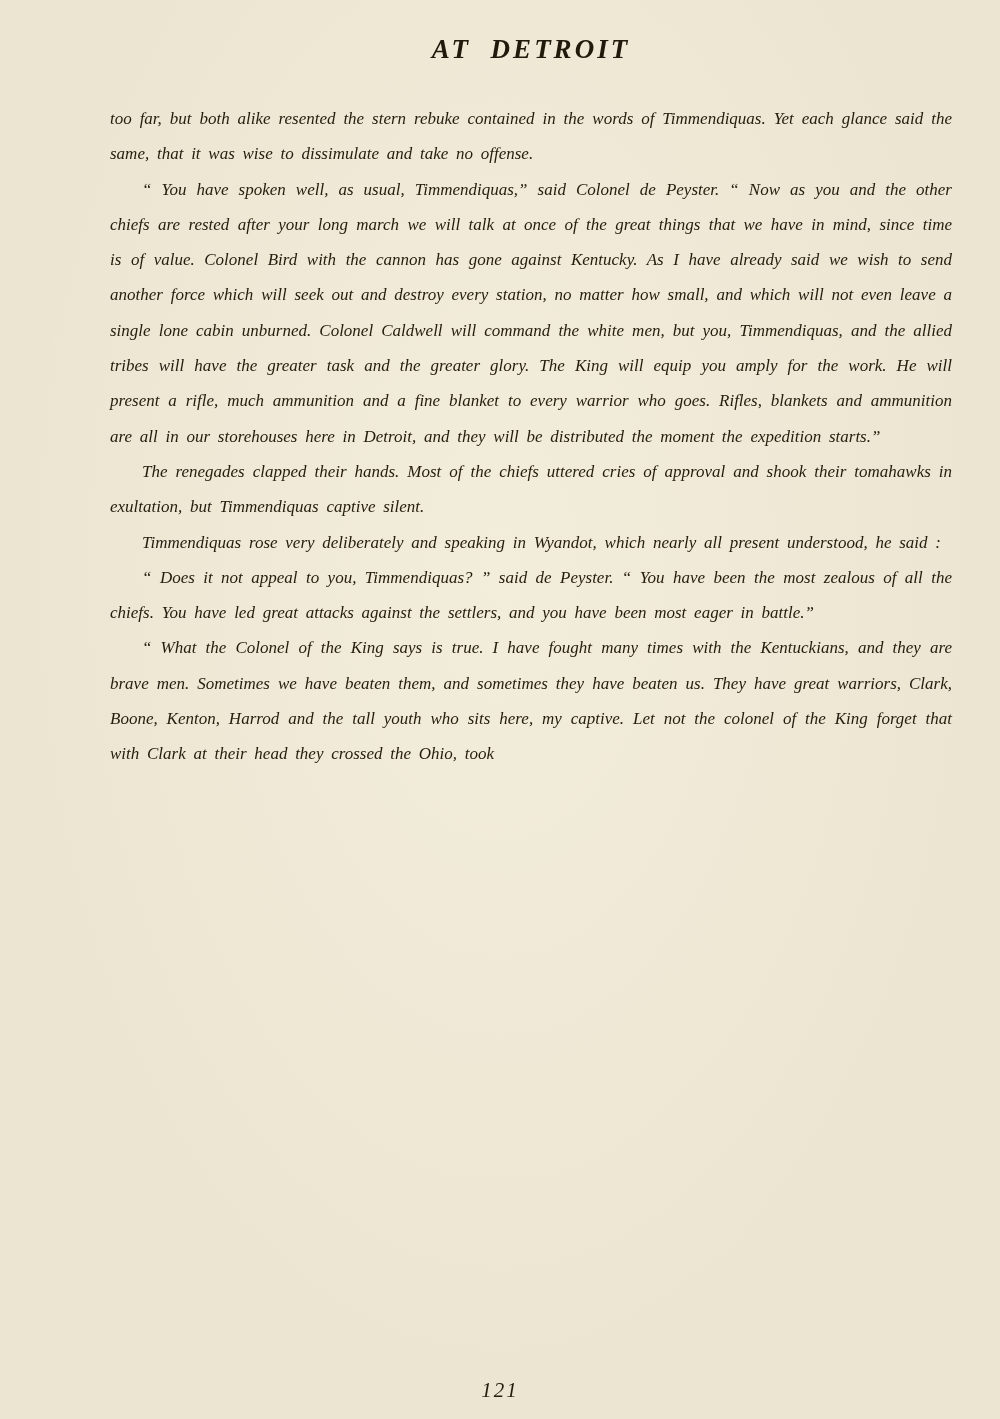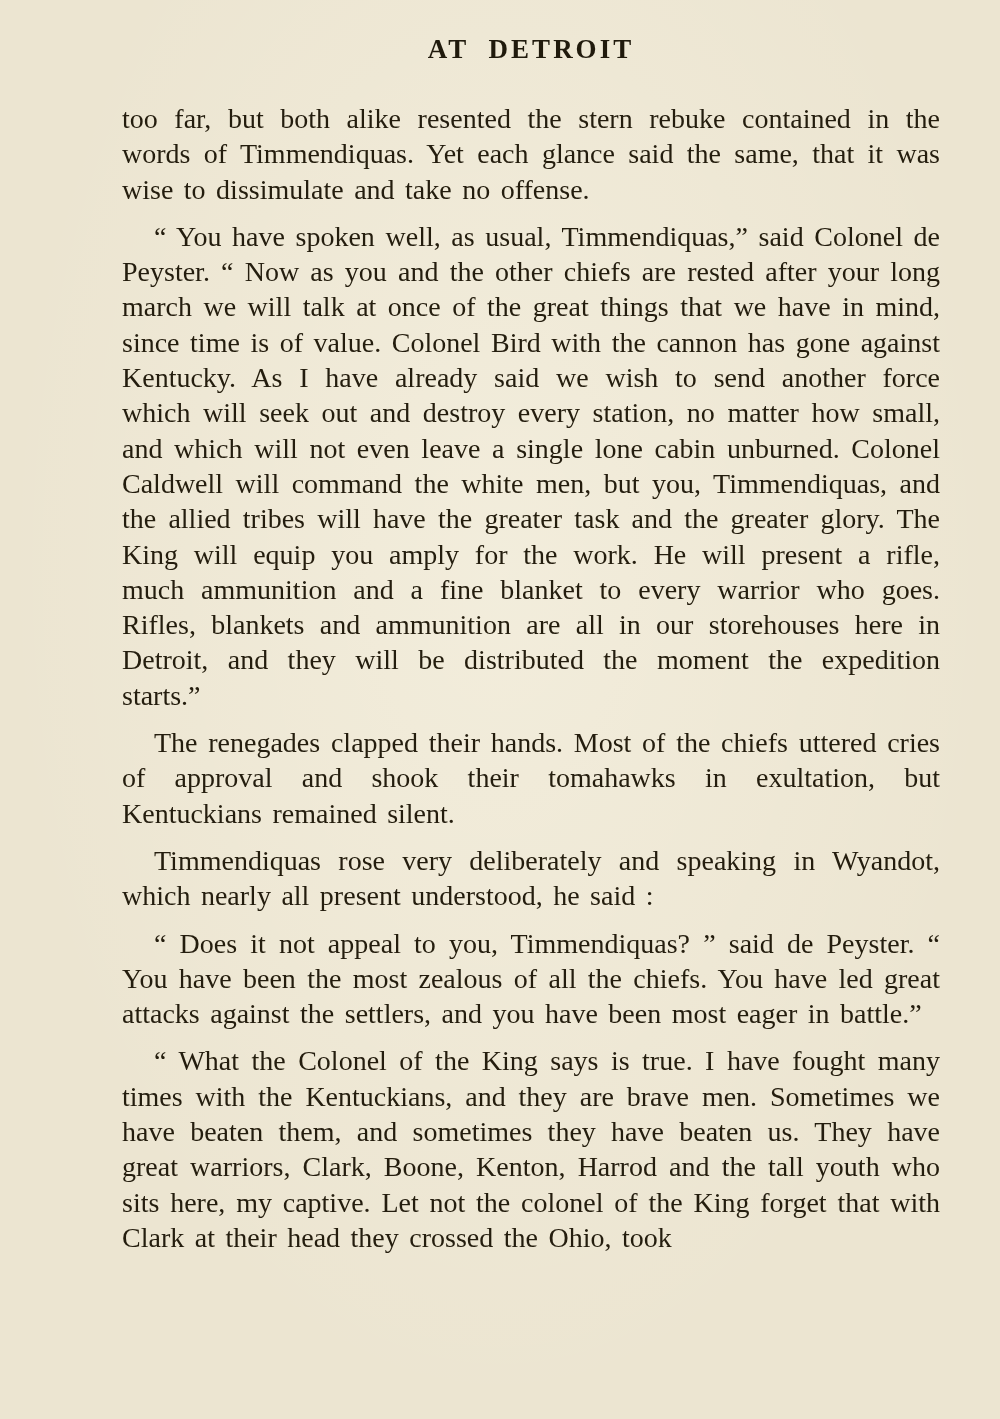--- a/index.html
+++ b/index.html
@@ -16,35 +16,36 @@
   }
   .page {
     position: relative;
     width: 1000px;
     height: 1419px;
     box-sizing: border-box;
     padding: 26px 48px 0 110px;
     background:
       radial-gradient(ellipse at 50% 40%, rgba(255,252,240,0.35) 0%, rgba(0,0,0,0) 70%),
       #ece5d1;
+    font-style: italic;
   }
   .chapter-header {
     text-align: center;
     font-size: 27px;
     font-weight: bold;
     letter-spacing: 3px;
     word-spacing: 10px;
     margin: 8px 0 36px 0;
     color: #201a0c;
   }
   .body-text p {
-    font-size: 28px;
+    font-size: 17px;
     line-height: 35.3px;
     text-align: justify;
-    margin: 12px;
+    margin: 0;
     text-indent: 32px;
     word-spacing: 3.5px;
   }
   .body-text p.noindent {
     text-indent: 0;
   }
   .page-number {
     position: absolute;
     bottom: 16px;
     left: 0;
@@ -58,20 +59,21 @@
 </head>
 <body>
 
 <div class="page">
 
   <div class="chapter-header">AT DETROIT</div>
 
   <div class="body-text">
     <p class="noindent">too far, but both alike resented the stern rebuke contained in the words of Timmendiquas. Yet each glance said the same, that it was wise to dissimulate and take no offense.</p>
     <p>“ You have spoken well, as usual, Timmendiquas,” said Colonel de Peyster. “ Now as you and the other chiefs are rested after your long march we will talk at once of the great things that we have in mind, since time is of value. Colonel Bird with the cannon has gone against Kentucky. As I have already said we wish to send another force which will seek out and destroy every station, no matter how small, and which will not even leave a single lone cabin unburned. Colonel Caldwell will command the white men, but you, Timmendiquas, and the allied tribes will have the greater task and the greater glory. The King will equip you amply for the work. He will present a rifle, much ammunition and a fine blanket to every warrior who goes. Rifles, blankets and ammunition are all in our storehouses here in Detroit, and they will be distributed the moment the expedition starts.”</p>
-    <p>The renegades clapped their hands. Most of the chiefs uttered cries of approval and shook their tomahawks in exultation, but Kentuckians remained silent.</p>
+    <p>The renegades clapped their hands. Most of the chiefs uttered cries of approval and shook their tomahawks in exultation, but Timmendiquas captive silent.</p>
     <p>Timmendiquas rose very deliberately and speaking in Wyandot, which nearly all present understood, he said :</p>
     <p>“ Does it not appeal to you, Timmendiquas? ” said de Peyster. “ You have been the most zealous of all the chiefs. You have led great attacks against the settlers, and you have been most eager in battle.”</p>
     <p>“ What the Colonel of the King says is true. I have fought many times with the Kentuckians, and they are brave men. Sometimes we have beaten them, and sometimes they have beaten us. They have great warriors, Clark, Boone, Kenton, Harrod and the tall youth who sits here, my captive. Let not the colonel of the King forget that with Clark at their head they crossed the Ohio, took</p>
   </div>
 
+  <div class="page-number">121</div>
 
 </div>
 
 </body></html>

